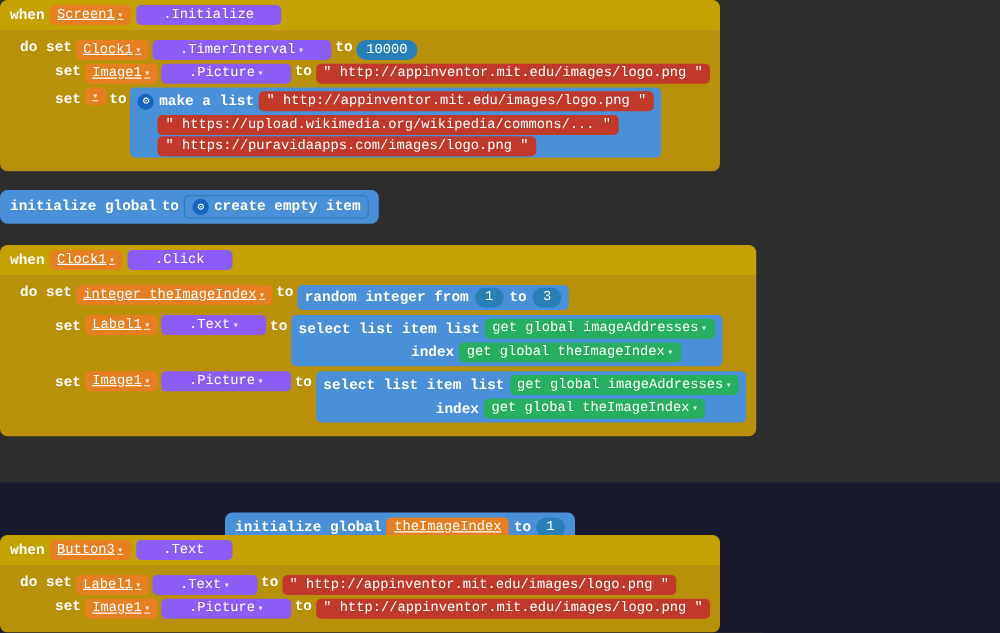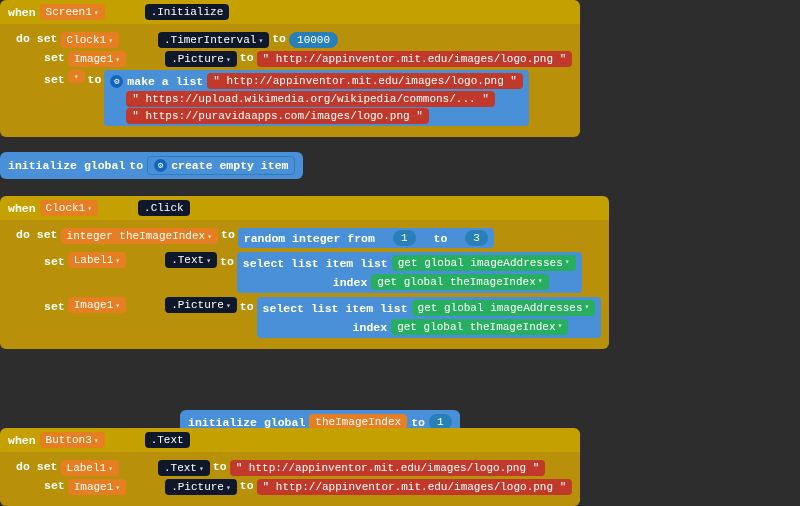--- a/index.html
+++ b/index.html
@@ -10,21 +10,21 @@
       width: 800px;
       height: 506px;
       overflow: hidden;
       position: relative;
     }
 
     .canvas {
       position: absolute;
       top: 0; left: 0;
       width: 800px;
-      height: 506px;
+      height: 386px;
       background: #2d2d2d;
     }
 
     .dropdown-arrow {
       font-size: 8px;
       opacity: 0.8;
     }
 
     .set-row {
       display: flex;
@@ -41,42 +41,42 @@
 
     .pill-orange {
       background: #e67e22;
       border-radius: 4px;
       padding: 2px 6px;
       color: #fff;
       font-size: 11px;
       display: inline-flex;
       align-items: center;
       gap: 2px;
+      text-decoration: underline;
     }
 
     .pill-blue {
-      background: #0f172a;
+      background: #8b5cf6;
       border-radius: 4px;
-      padding: 2px 6px;
+      padding: 2px 22px;
       color: #fff;
       font-size: 11px;
       display: inline-flex;
       align-items: center;
       gap: 2px;
-      margin-left: 36px;
     }
 
     .pill-green {
       background: #27ae60;
       border-radius: 4px;
       padding: 2px 6px;
       color: #fff;
       font-size: 11px;
       display: inline-flex;
-      align-items: flex-start;
+      align-items: center;
       gap: 2px;
     }
 
     .num-pill {
       background: #2980b9;
       border-radius: 12px;
       padding: 2px 8px;
       color: #fff;
       font-size: 11px;
     }
@@ -204,21 +204,21 @@
     <div style="background:#b8900a; border-radius:0 0 6px 6px; padding:5px 8px 8px 16px;">
 
       <div class="set-row">
         <span class="lbl">do</span>
         <span class="lbl" style="margin-left:4px;">set</span>
         <span class="pill-orange">
           <span>integer theImageIndex</span>
           <span class="dropdown-arrow">▾</span>
         </span>
         <span class="lbl">to</span>
-        <div style="background:#4a90d9; border-radius:4px; padding:2px 6px; display:flex; align-items:center; gap:18px;">
+        <div style="background:#4a90d9; border-radius:4px; padding:2px 6px; display:flex; align-items:center; gap:5px;">
           <span class="lbl">random integer from</span>
           <span class="num-pill">1</span>
           <span class="lbl">to</span>
           <span class="num-pill">3</span>
         </div>
       </div>
 
       <div class="set-row" style="align-items:flex-start; margin-top:4px;">
         <span class="lbl" style="margin-left:28px; padding-top:3px;">set</span>
         <span class="pill-orange" style="padding-top:2px; padding-bottom:2px;">

